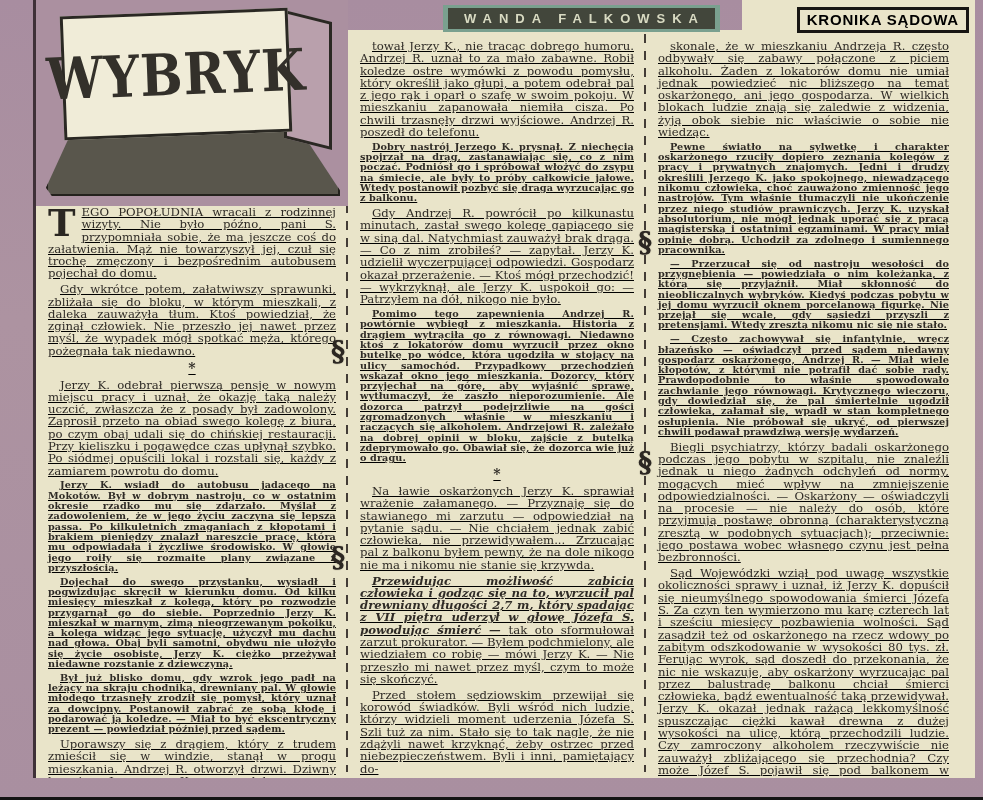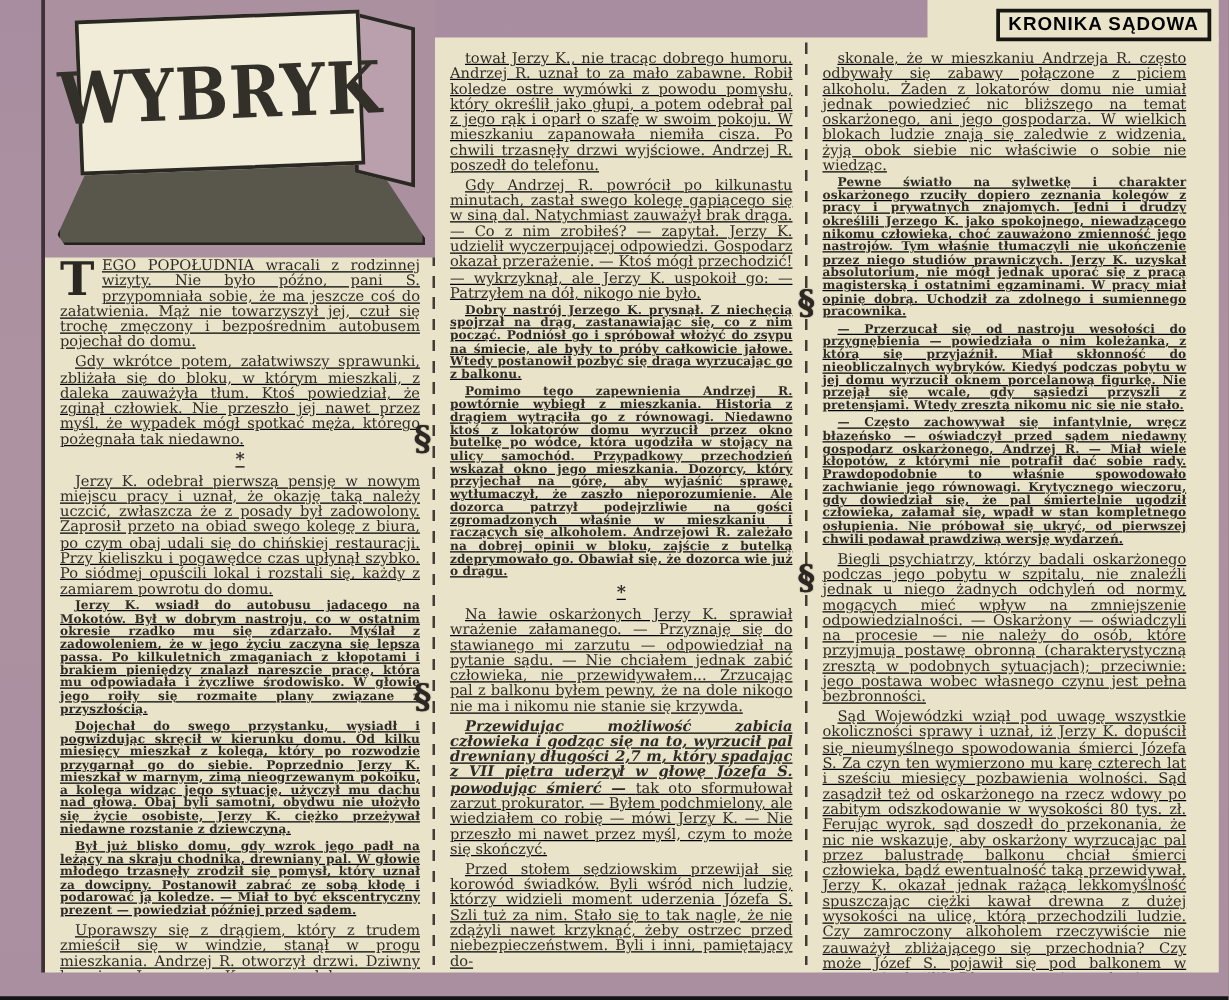--- a/index.html
+++ b/index.html
@@ -69,22 +69,22 @@
         <div class="star-sep">*</div>
         <p class="para normal">Jerzy K. odebrał pierwszą pensję w nowym miejscu pracy i uznał, że okazję taką należy uczcić, zwłaszcza że z posady był zadowolony. Zaprosił przeto na obiad swego kolegę z biura, po czym obaj udali się do chińskiej restauracji. Przy kieliszku i pogawędce czas upłynął szybko. Po siódmej opuścili lokal i rozstali się, każdy z zamiarem powrotu do domu.</p>
         <p class="para small">Jerzy K. wsiadł do autobusu jadącego na Mokotów. Był w dobrym nastroju, co w ostatnim okresie rzadko mu się zdarzało. Myślał z zadowoleniem, że w jego życiu zaczyna się lepsza passa. Po kilkuletnich zmaganiach z kłopotami i brakiem pieniędzy znalazł nareszcie pracę, która mu odpowiadała i życzliwe środowisko. W głowie jego roiły się rozmaite plany związane z przyszłością.</p>
         <p class="para small">Dojechał do swego przystanku, wysiadł i pogwizdując skręcił w kierunku domu. Od kilku miesięcy mieszkał z kolegą, który po rozwodzie przygarnął go do siebie. Poprzednio Jerzy K. mieszkał w marnym, zimą nieogrzewanym pokoiku, a kolega widząc jego sytuację, użyczył mu dachu nad głową. Obaj byli samotni, obydwu nie ułożyło się życie osobiste, Jerzy K. ciężko przeżywał niedawne rozstanie z dziewczyną.</p>
         <p class="para small">Był już blisko domu, gdy wzrok jego padł na leżący na skraju chodnika, drewniany pal. W głowie młodego trzasnęły zrodził się pomysł, który uznał za dowcipny. Postanowił zabrać ze sobą kłodę i podarować ją koledze. — Miał to być ekscentryczny prezent — powiedział później przed sądem.</p>
         <p class="para normal">Uporawszy się z drągiem, który z trudem zmieścił się w windzie, stanął w progu mieszkania. Andrzej R. otworzył drzwi. Dziwny bagaż Jerzego K. wywołał grymas niezadowolenia na twarzy gospodarza. — To dla ciebie, do podpierania bratków na balkonie — zażar-</p>
       </div>
     <div class="gutter"></div>
     <div class="col col2">
         <p class="para normal">tował Jerzy K., nie tracąc dobrego humoru. Andrzej R. uznał to za mało zabawne. Robił koledze ostre wymówki z powodu pomysłu, który określił jako głupi, a potem odebrał pal z jego rąk i oparł o szafę w swoim pokoju. W mieszkaniu zapanowała niemiła cisza. Po chwili trzasnęły drzwi wyjściowe. Andrzej R. poszedł do telefonu.</p>
+        <p class="para small">Dobry nastrój Jerzego K. prysnął. Z niechęcią spojrzał na drąg, zastanawiając się, co z nim począć. Podniósł go i spróbował włożyć do zsypu na śmiecie, ale były to próby całkowicie jałowe. Wtedy postanowił pozbyć się draga wyrzucając go z balkonu.</p>
         <p class="para normal">Gdy Andrzej R. powrócił po kilkunastu minutach, zastał swego kolegę gapiącego się w siną dal. Natychmiast zauważył brak drąga. — Co z nim zrobiłeś? — zapytał. Jerzy K. udzielił wyczerpującej odpowiedzi. Gospodarz okazał przerażenie. — Ktoś mógł przechodzić! — wykrzyknął, ale Jerzy K. uspokoił go: — Patrzyłem na dół, nikogo nie było.</p>
-        <p class="para small">Dobry nastrój Jerzego K. prysnął. Z niechęcią spojrzał na drąg, zastanawiając się, co z nim począć. Podniósł go i spróbował włożyć do zsypu na śmiecie, ale były to próby całkowicie jałowe. Wtedy postanowił pozbyć się draga wyrzucając go z balkonu.</p>
         <p class="para small">Pomimo tego zapewnienia Andrzej R. powtórnie wybiegł z mieszkania. Historia z drągiem wytrąciła go z równowagi. Niedawno ktoś z lokatorów domu wyrzucił przez okno butelkę po wódce, która ugodziła w stojący na ulicy samochód. Przypadkowy przechodzień wskazał okno jego mieszkania. Dozorcy, który przyjechał na górę, aby wyjaśnić sprawę, wytłumaczył, że zaszło nieporozumienie. Ale dozorca patrzył podejrzliwie na gości zgromadzonych właśnie w mieszkaniu i raczących się alkoholem. Andrzejowi R. zależało na dobrej opinii w bloku, zajście z butelką zdeprymowało go. Obawiał się, że dozorca wie już o drągu.</p>
         <div class="star-sep">*</div>
         <p class="para normal">Na ławie oskarżonych Jerzy K. sprawiał wrażenie załamanego. — Przyznaję się do stawianego mi zarzutu — odpowiedział na pytanie sądu. — Nie chciałem jednak zabić człowieka, nie przewidywałem... Zrzucając pal z balkonu byłem pewny, że na dole nikogo nie ma i nikomu nie stanie się krzywda.</p>
         <p class="para normal"><em class="ital-lead">Przewidując możliwość zabicia człowieka i godząc się na to, wyrzucił pal drewniany długości 2,7 m, który spadając z VII piętra uderzył w głowę Józefa S. powodując śmierć — </em>tak oto sformułował zarzut prokurator. — Byłem podchmielony, ale wiedziałem co robię — mówi Jerzy K. — Nie przeszło mi nawet przez myśl, czym to może się skończyć.</p>
         <p class="para normal">Przed stołem sędziowskim przewijał się korowód świadków. Byli wśród nich ludzie, którzy widzieli moment uderzenia Józefa S. Szli tuż za nim. Stało się to tak nagle, że nie zdążyli nawet krzyknąć, żeby ostrzec przed niebezpieczeństwem. Byli i inni, pamiętający do-</p>
       </div>
     <div class="gutter"></div>
     <div class="col col3">
         <p class="para normal">skonale, że w mieszkaniu Andrzeja R. często odbywały się zabawy połączone z piciem alkoholu. Żaden z lokatorów domu nie umiał jednak powiedzieć nic bliższego na temat oskarżonego, ani jego gospodarza. W wielkich blokach ludzie znają się zaledwie z widzenia, żyją obok siebie nic właściwie o sobie nie wiedząc.</p>
         <p class="para small">Pewne światło na sylwetkę i charakter oskarżonego rzuciły dopiero zeznania kolegów z pracy i prywatnych znajomych. Jedni i drudzy określili Jerzego K. jako spokojnego, niewadzącego nikomu człowieka, choć zauważono zmienność jego nastrojów. Tym właśnie tłumaczyli nie ukończenie przez niego studiów prawniczych. Jerzy K. uzyskał absolutorium, nie mógł jednak uporać się z pracą magisterską i ostatnimi egzaminami. W pracy miał opinię dobrą. Uchodził za zdolnego i sumiennego pracownika.</p>
@@ -96,20 +96,23 @@
   </div>
 
   <div class="title-area">
     <div class="title-side"></div>
     <div class="title-base"></div>
     <div class="title-face">
       <span class="title-text">WYBRYK</span>
     </div>
   </div>
 
+  <div class="author-strip">
+    <div class="author-box">WANDA FALKOWSKA</div>
+  </div>
 
   <div class="kronika-box">KRONIKA SĄDOWA</div>
 
   <span class="sec-mark sec-a1">§</span>
   <span class="sec-mark sec-a2">§</span>
   <span class="sec-mark sec-b1">§</span>
   <span class="sec-mark sec-b2">§</span>
 
   <div class="left-edge"></div>
   <div class="bottom-line"></div>

